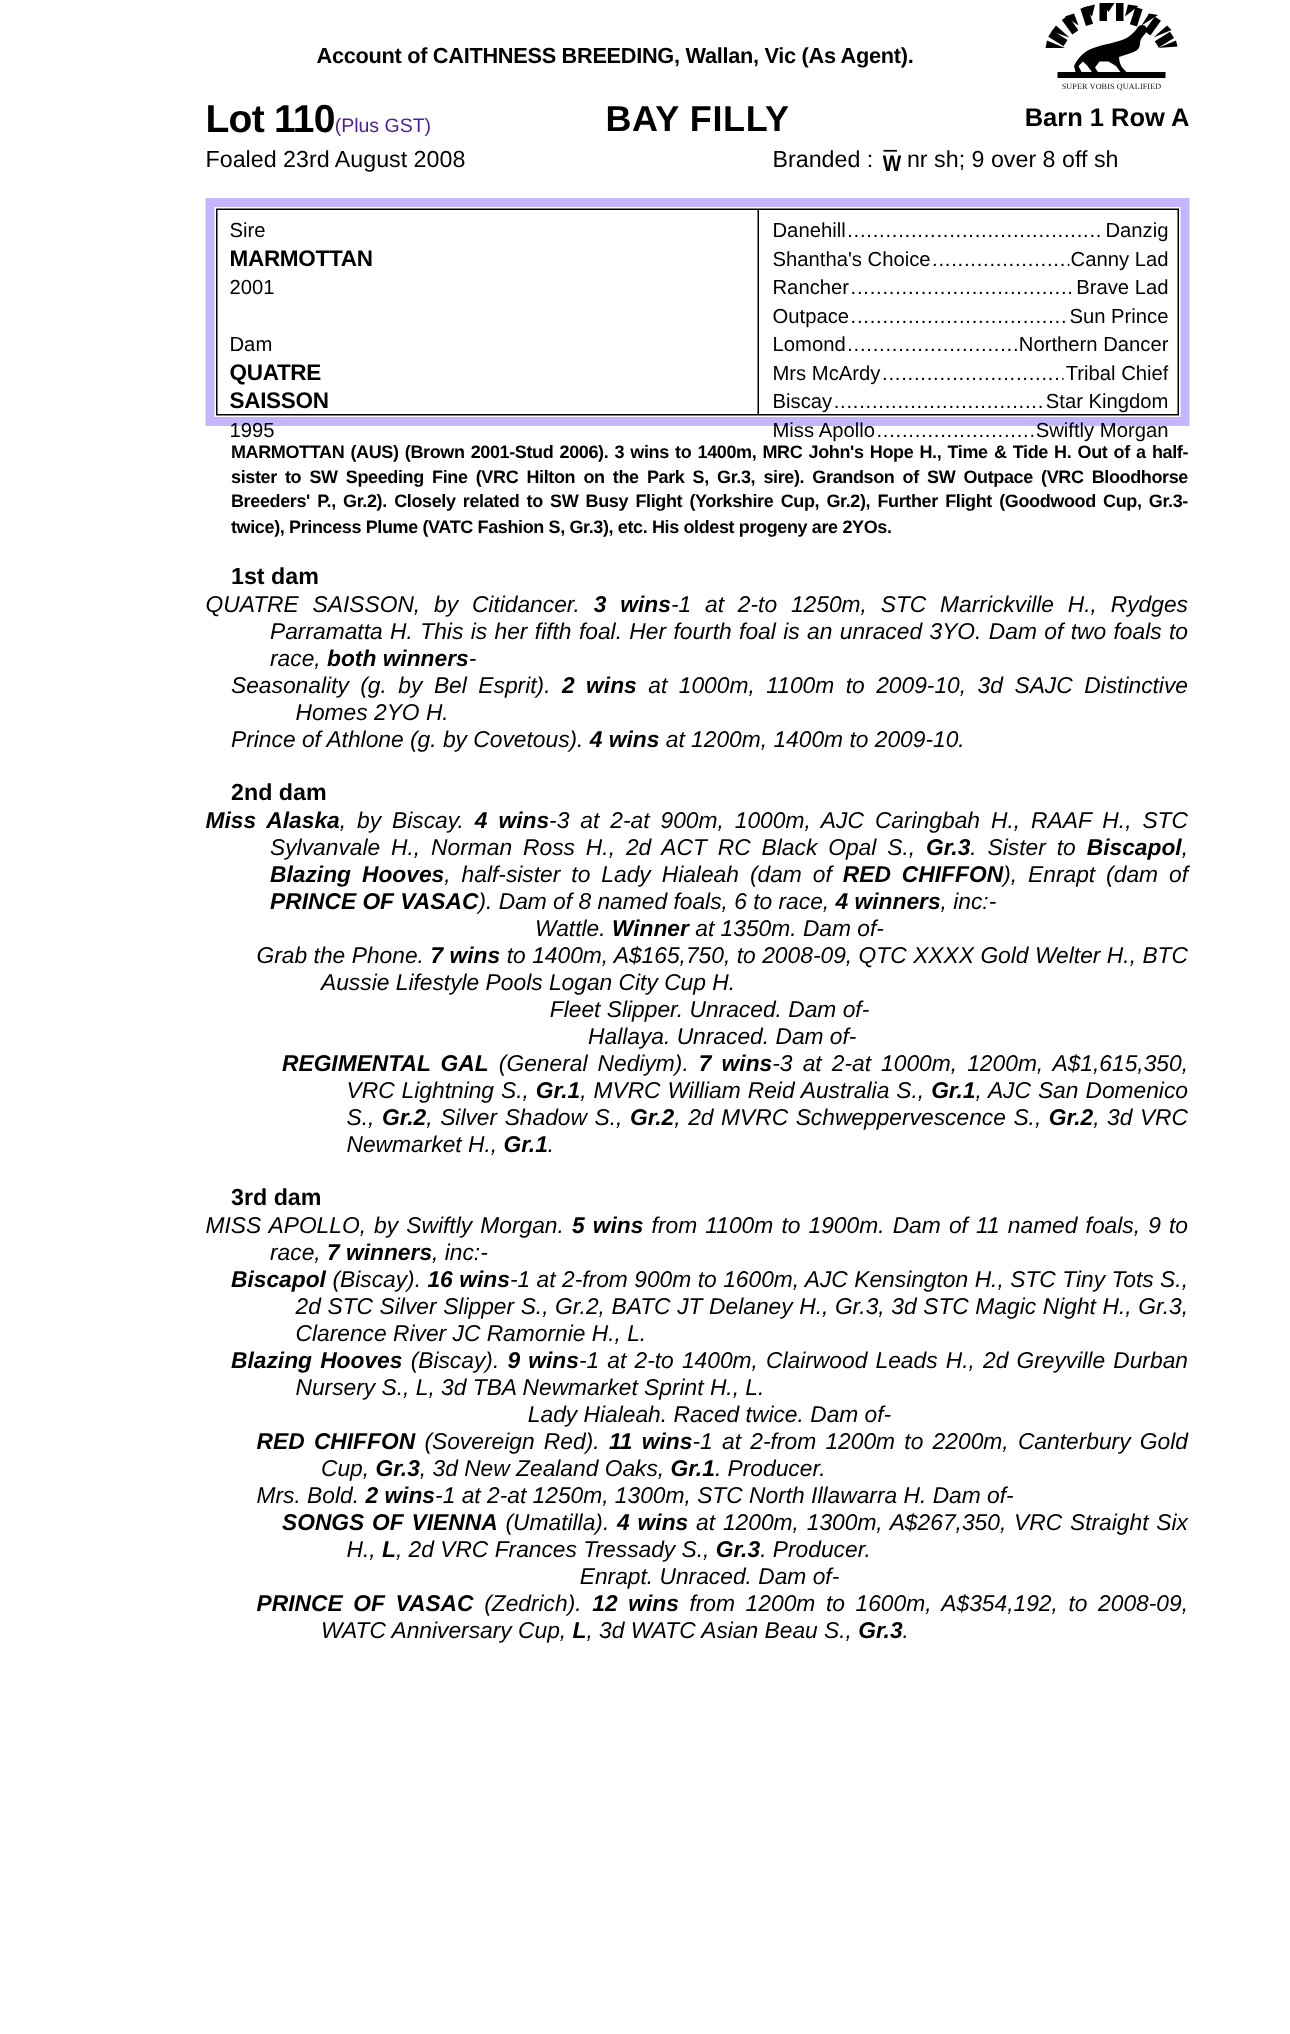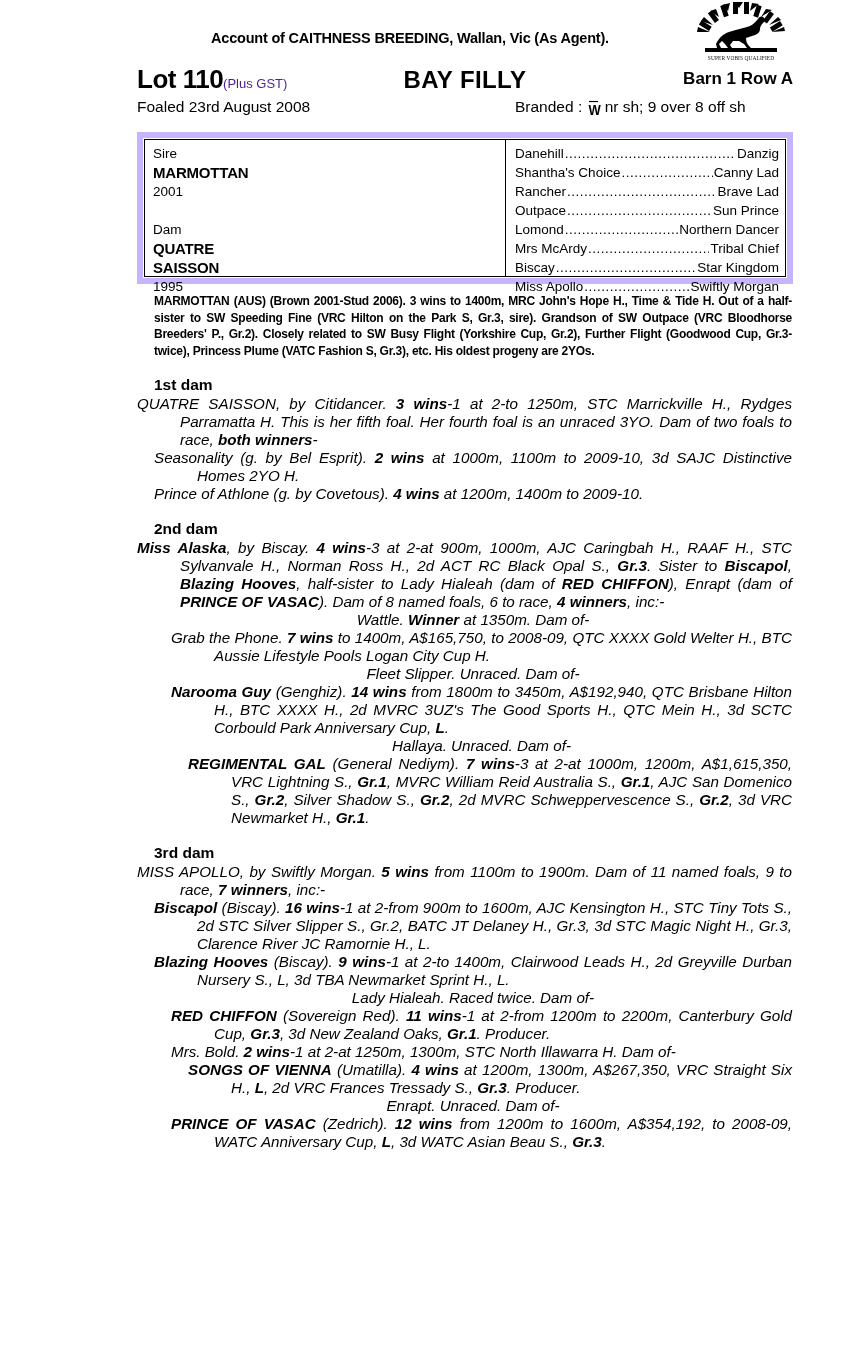--- a/index.html
+++ b/index.html
@@ -345,21 +345,20 @@
   <div id="dam-blocks">
       <div class="dam-head">1st dam</div>
       <div class="ln i0h">QUATRE SAISSON, by Citidancer. <b>3 wins</b>-1 at 2-to 1250m, STC Marrickville H., Rydges Parramatta H. This is her fifth foal. Her fourth foal is an unraced 3YO. Dam of two foals to race, <b>both winners</b>-</div>
       <div class="ln i1">Seasonality (g. by Bel Esprit). <b>2 wins</b> at 1000m, 1100m to 2009-10, 3d SAJC Distinctive Homes 2YO H.</div>
       <div class="ln i1">Prince of Athlone (g. by Covetous). <b>4 wins</b> at 1200m, 1400m to 2009-10.</div>
       <div class="dam-head">2nd dam</div>
       <div class="ln i0h"><b>Miss Alaska</b>, by Biscay. <b>4 wins</b>-3 at 2-at 900m, 1000m, AJC Caringbah H., RAAF H., STC Sylvanvale H., Norman Ross H., 2d ACT RC Black Opal S., <b>Gr.3</b>. Sister to <b>Biscapol</b>, <b>Blazing Hooves</b>, half-sister to Lady Hialeah (dam of <b>RED CHIFFON</b>), Enrapt (dam of <b>PRINCE OF VASAC</b>). Dam of 8 named foals, 6 to race, <b>4 winners</b>, inc:-</div>
       <div class="ln i1 nojust">Wattle. <b>Winner</b> at 1350m. Dam of-</div>
       <div class="ln i2">Grab the Phone. <b>7 wins</b> to 1400m, A$165,750, to 2008-09, QTC XXXX Gold Welter H., BTC Aussie Lifestyle Pools Logan City Cup H.</div>
       <div class="ln i1 nojust">Fleet Slipper. Unraced. Dam of-</div>
-      <div class="ln i2"><b>Narooma Guy</b> (Genghiz). <b>14 wins</b> from 1800m to 3450m, A$192,940, QTC Brisbane Hilton H., BTC XXXX H., 2d MVRC 3UZ's The Good Sports H., QTC Mein H., 3d SCTC Corbould Park Anniversary Cup, <b>L</b>.</div>
       <div class="ln i2 nojust">Hallaya. Unraced. Dam of-</div>
       <div class="ln i3"><b>REGIMENTAL GAL</b> (General Nediym). <b>7 wins</b>-3 at 2-at 1000m, 1200m, A$1,615,350, VRC Lightning S., <b>Gr.1</b>, MVRC William Reid Australia S., <b>Gr.1</b>, AJC San Domenico S., <b>Gr.2</b>, Silver Shadow S., <b>Gr.2</b>, 2d MVRC Schweppervescence S., <b>Gr.2</b>, 3d VRC Newmarket H., <b>Gr.1</b>.</div>
       <div class="dam-head">3rd dam</div>
       <div class="ln i0h">MISS APOLLO, by Swiftly Morgan. <b>5 wins</b> from 1100m to 1900m. Dam of 11 named foals, 9 to race, <b>7 winners</b>, inc:-</div>
       <div class="ln i1"><b>Biscapol</b> (Biscay). <b>16 wins</b>-1 at 2-from 900m to 1600m, AJC Kensington H., STC Tiny Tots S., 2d STC Silver Slipper S., Gr.2, BATC JT Delaney H., Gr.3, 3d STC Magic Night H., Gr.3, Clarence River JC Ramornie H., L.</div>
       <div class="ln i1"><b>Blazing Hooves</b> (Biscay). <b>9 wins</b>-1 at 2-to 1400m, Clairwood Leads H., 2d Greyville Durban Nursery S., L, 3d TBA Newmarket Sprint H., L.</div>
       <div class="ln i1 nojust">Lady Hialeah. Raced twice. Dam of-</div>
       <div class="ln i2"><b>RED CHIFFON</b> (Sovereign Red). <b>11 wins</b>-1 at 2-from 1200m to 2200m, Canterbury Gold Cup, <b>Gr.3</b>, 3d New Zealand Oaks, <b>Gr.1</b>. Producer.</div>
       <div class="ln i2">Mrs. Bold. <b>2 wins</b>-1 at 2-at 1250m, 1300m, STC North Illawarra H. Dam of-</div>
       <div class="ln i3"><b>SONGS OF VIENNA</b> (Umatilla). <b>4 wins</b> at 1200m, 1300m, A$267,350, VRC Straight Six H., <b>L</b>, 2d VRC Frances Tressady S., <b>Gr.3</b>. Producer.</div>

